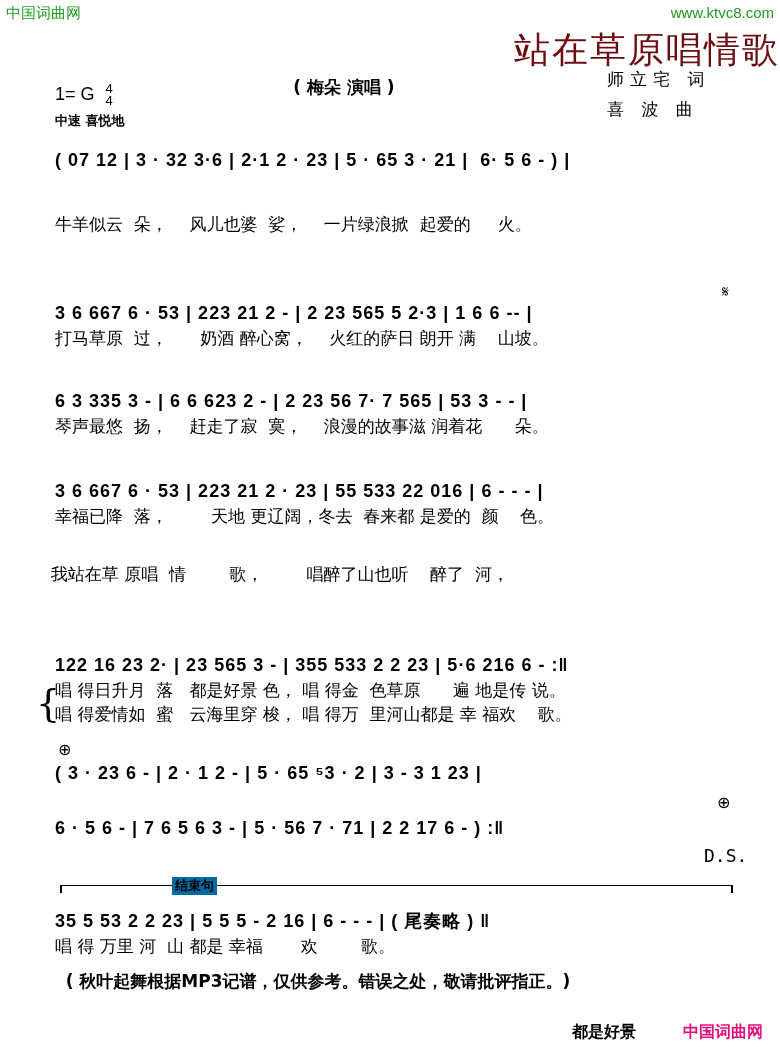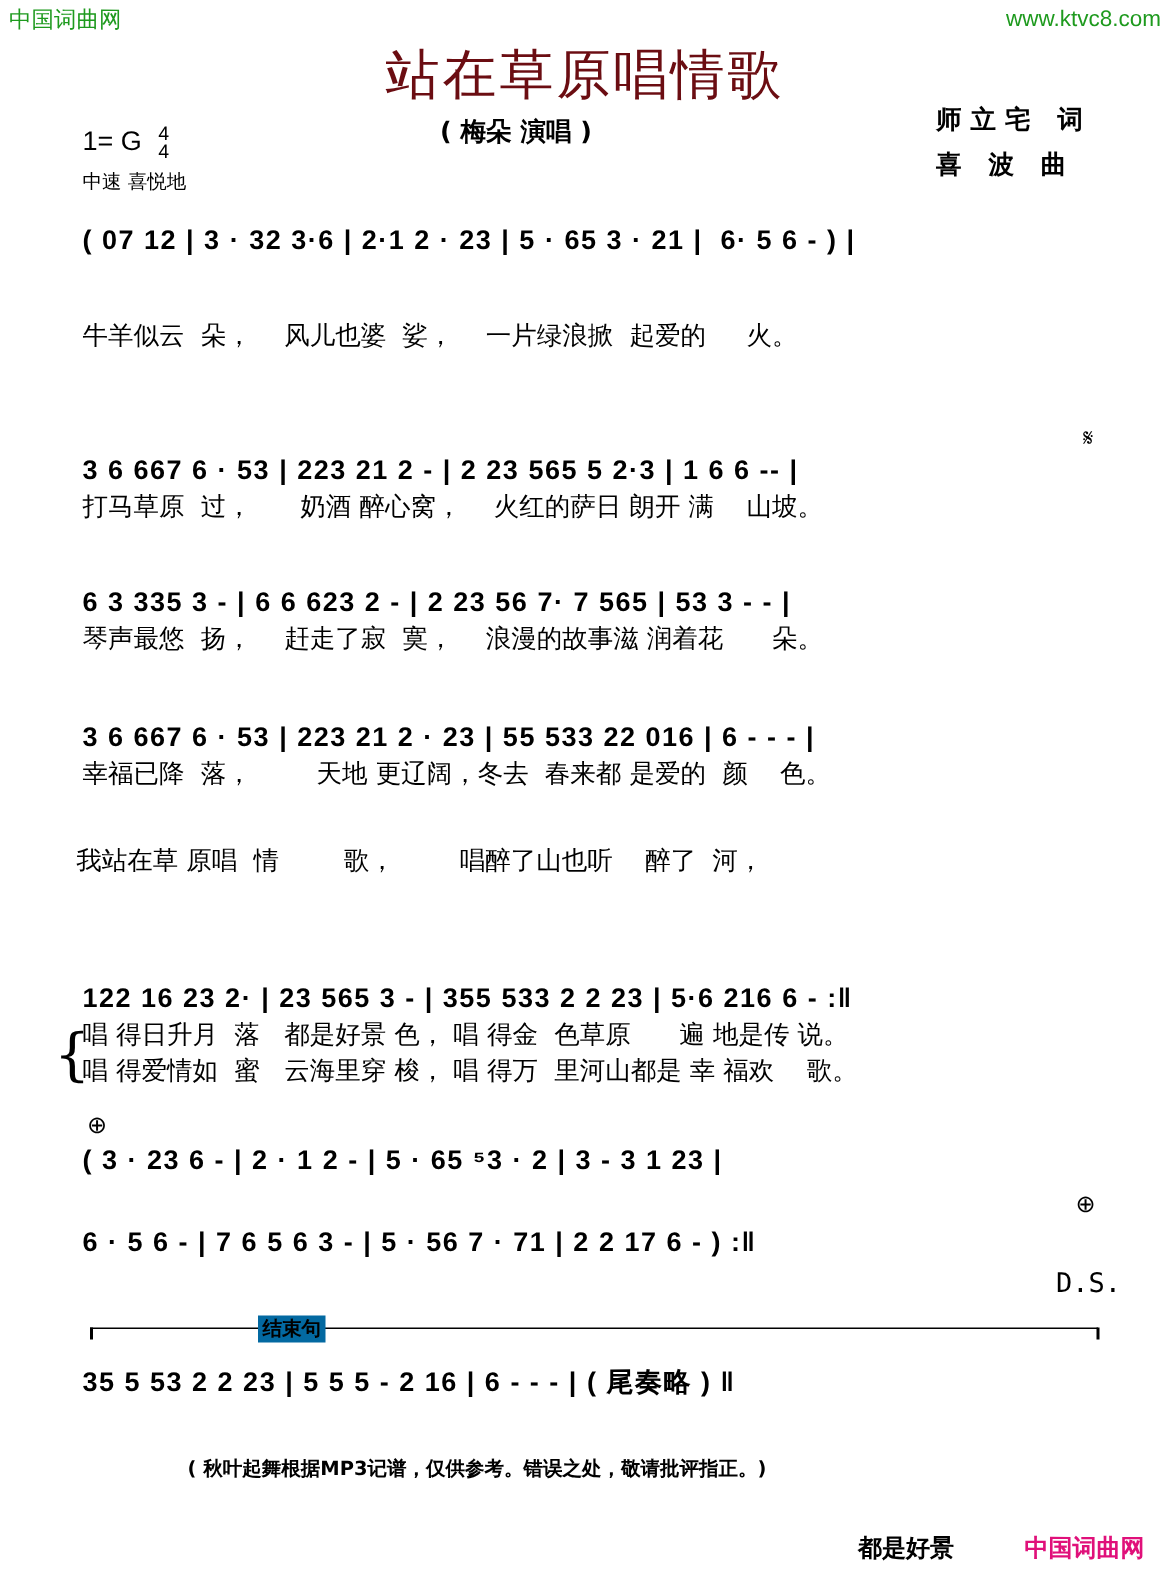--- a/index.html
+++ b/index.html
@@ -1,37 +1,37 @@
 <!DOCTYPE html>
 <html><head>
 <meta charset="utf-8">
 <style>
   html, body { margin:0; padding:0; background:#ffffff; }
   body { width:780px; height:1047px; position:relative; overflow:hidden;
          font-family:"DejaVu Sans","Liberation Sans",sans-serif; color:#000; }
   .abs { position:absolute; }
   .site-left { left:6px; top:4px; font-size:15px; color:#1e9a1e; }
   .site-right { right:6px; top:4px; font-size:15px; color:#1e9a1e; font-family:"Liberation Sans",sans-serif; }
-  .title { left:0; width:780px; top:26px; text-align:center; font-size:36px; color:#6b0d12; letter-spacing:2px; }
+  .title { left:0; width:780px; top:26px; text-align:right; font-size:36px; color:#6b0d12; letter-spacing:2px; }
   .subtitle { left:0; width:688px; top:76px; text-align:center; font-size:17px; font-weight:bold; }
-  .credit { left:624px; font-size:17px; font-family:"DejaVu Serif",serif; letter-spacing:6px;font-weight:bold; }
+  .credit { left:607px; font-size:17px; font-family:"DejaVu Serif",serif; letter-spacing:6px; }
   .key { left:55px; top:83px; font-size:18px; font-weight:normal; font-family:"Liberation Sans",sans-serif; }
   .frac { display:inline-block; vertical-align:middle; text-align:center; font-size:13px; line-height:12px; margin-left:6px; }
   .frac span { display:block; }
-  .tempo { left:55px; top:112px; font-size:13px; font-weight:normal; }
+  .tempo { left:55px; top:112px; font-size:13px; font-weight:bold; }
 
   .staff { position:absolute; left:55px; width:690px; }
   .notes { font-family:"Liberation Sans",sans-serif; font-weight:bold; font-size:18px;
            white-space:pre; letter-spacing:1px; height:26px; line-height:26px; }
   .lyric { font-family:"DejaVu Serif",serif; font-size:17px; white-space:pre; height:24px; line-height:24px; }
   .mark { position:absolute; font-size:16px; }
   .bracket-line { position:absolute; border-top:1.5px solid #000; }
   .bracket-end { position:absolute; width:1.5px; background:#000; }
   .end-label { position:absolute; background:#0369a1; font-size:13px; font-weight:bold; padding:0 3px; }
-  .footnote { left:0; width:636px; top:970px; text-align:center; font-size:13px; font-weight:bold; }
+  .footnote { left:0; width:636px; top:970px; text-align:center; font-size:17px; font-weight:bold; }
   .src-a { left:572px; top:1022px; font-size:16px; font-weight:bold; }
   .src-b { left:683px; top:1022px; font-size:16px; font-weight:bold; color:#e0107a; }
   .brace { position:absolute; left:36px; top:684px; font-size:38px; line-height:38px; font-family:"DejaVu Serif",serif; }
 </style>
 </head>
 <body>
 
 <div class="abs site-left">中国词曲网</div>
 <div class="abs site-right">www.ktvc8.com</div>
 
@@ -95,17 +95,18 @@
 <div class="mark" style="left:717px;top:793px">⊕</div>
 <div class="mark" style="left:704px;top:845px;font-size:18px;font-family:'DejaVu Sans Mono',monospace">D.S.</div>
 
 <div class="bracket-line" style="left:60px;top:885px;width:672px"></div>
 <div class="bracket-end" style="left:60px;top:885px;height:8px"></div>
 <div class="bracket-end" style="left:731px;top:885px;height:8px"></div>
 <div class="end-label" style="left:172px;top:877px">结束句</div>
 
 <div class="staff" style="top:908px">
   <div class="notes">35 5 53 2 2 23 | 5 5 5 - 2 16 | 6 - - - | ( 尾奏略 ) ‖</div>
+  <div class="lyric">唱 得 万里 河  山 都是 幸福       欢        歌。</div>
 </div>
 
 <div class="abs footnote">( 秋叶起舞根据MP3记谱，仅供参考。错误之处，敬请批评指正。)</div>
 <div class="abs src-a">都是好景</div>
 <div class="abs src-b">中国词曲网</div>
 
 </body></html>

